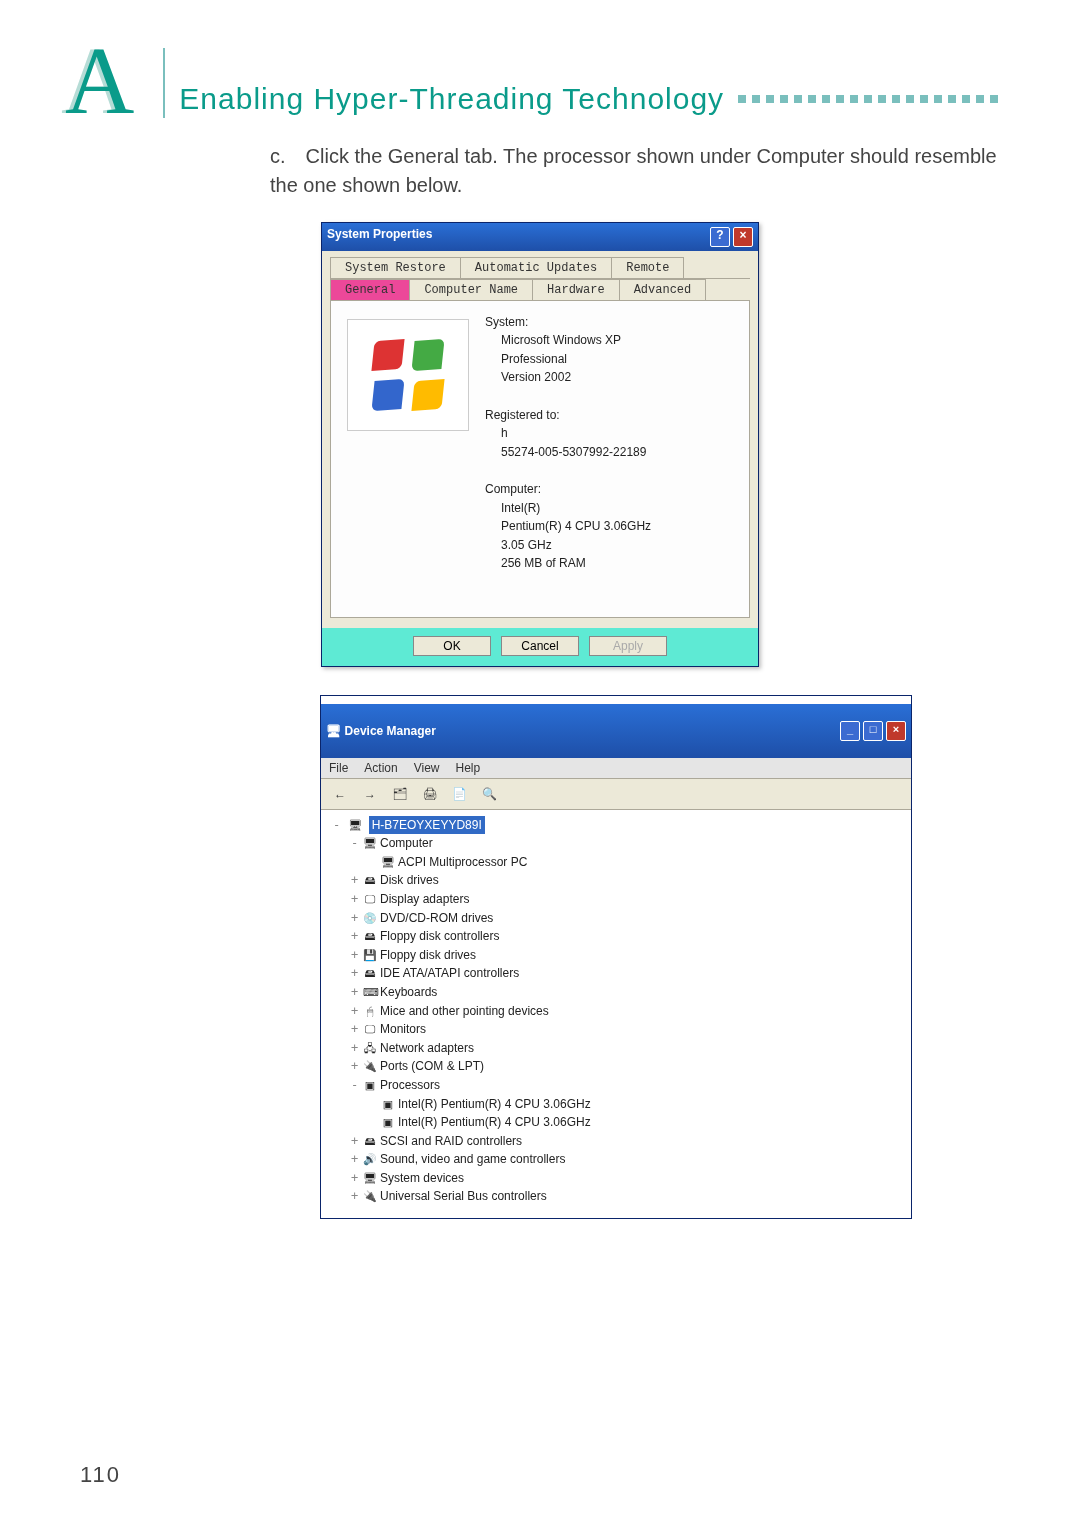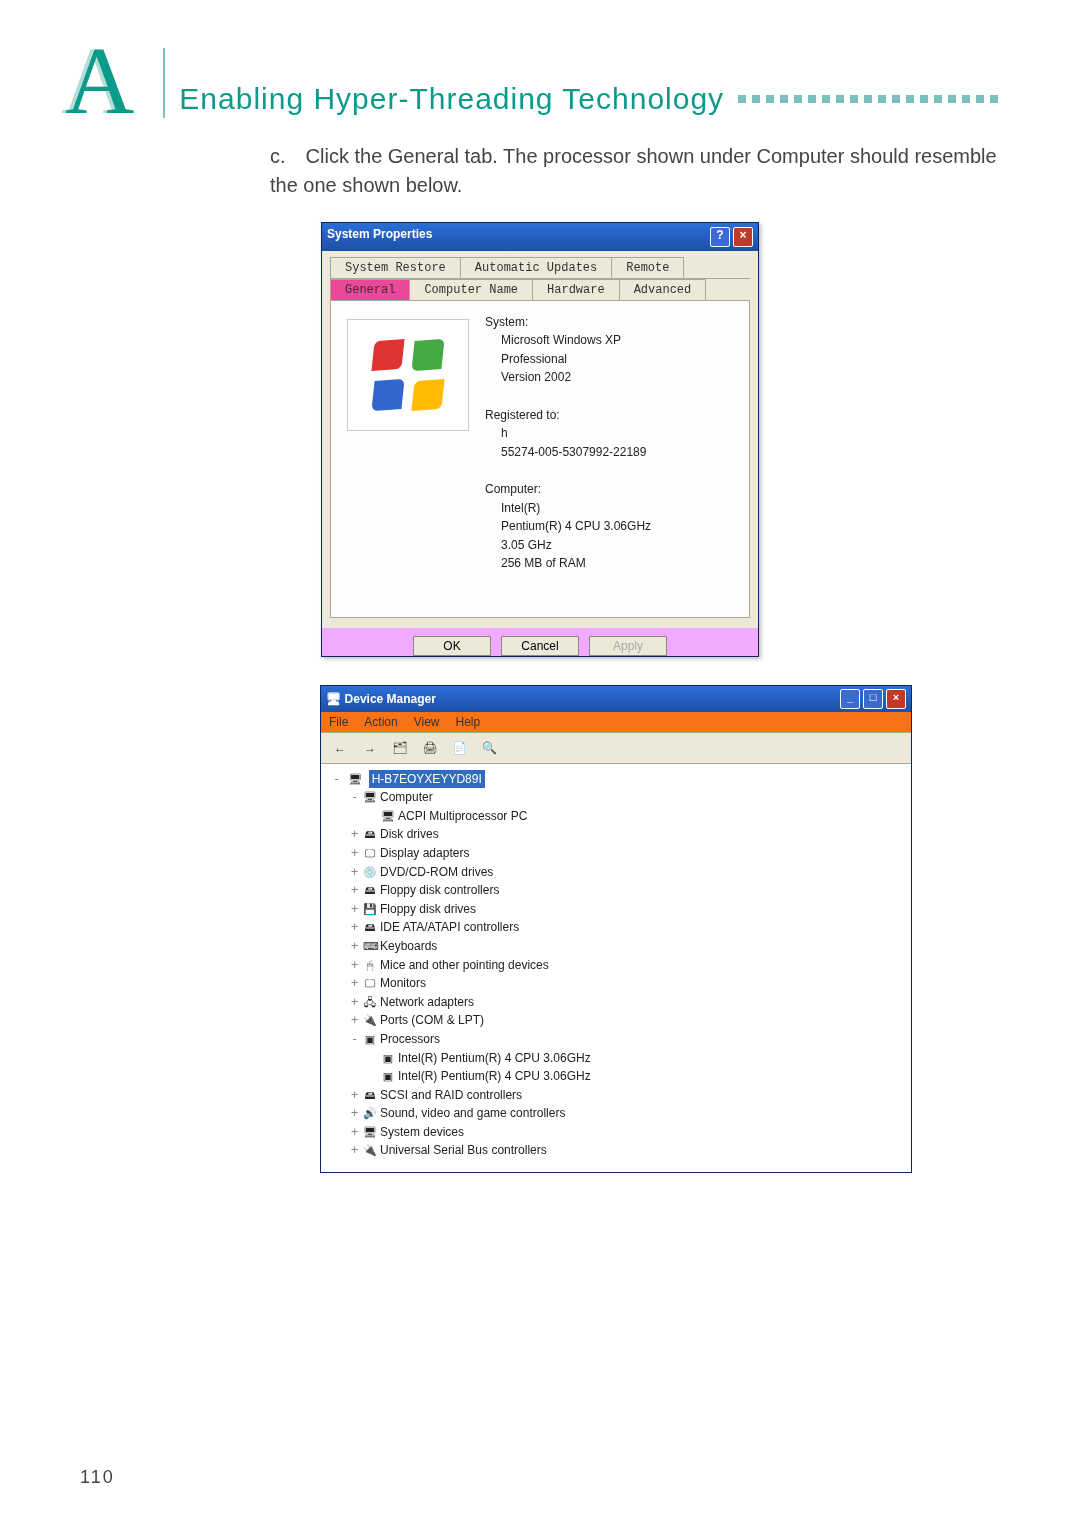--- a/index.html
+++ b/index.html
@@ -162,52 +162,53 @@
   .xp-flag .br {
     position:absolute; right:0; bottom:0; width:30px; height:30px;
     background:#fb0; border-radius:6px 0 6px 0;
     transform:skew(-6deg,-4deg);
   }
   .sysinfo { flex:1; font-size:12px; line-height:1.55; color:#222; }
   .sysinfo .hdr { margin-top:0; }
   .sysinfo .ind { padding-left:16px; }
   .dlg-btns {
     display:flex; justify-content:center; gap:10px;
-    padding:8px 0 0 0; background:#f0abfc;align-items:center;
+    padding:8px 0 10px 0; background:#5eead4;align-items:center;
   }
   .dlg-btns button {
     min-width:78px; padding:2px 8px;
     background:#ece9d8; border:1px solid #888; font-size:12px;
   }
   .dlg-btns button.dis { color:#aaa; }
 
   .dm-window {
     width: 590px;
     margin: 0 0 0 240px;
     border: 1px solid #0a246a;
     font-family: Tahoma, sans-serif;
     font-size: 12px;
     background:#fff;
   }
   .dm-title {
     background: linear-gradient(#2a6fd6, #1e4fa8);
     color:#fff; font-weight:bold;
     display:flex; justify-content:space-between; align-items:center;
-    padding:3px 5px;
+    padding:17px 5px;
+    margin-top:8px;
   }
   .wbtns { display:flex; gap:3px; }
   .wbtn {
     width:18px;height:18px;border:1px solid #fff;border-radius:2px;
     text-align:center;line-height:14px;font-size:11px;
   }
   .wbtn.min{background:#3b6bd1;}
   .wbtn.max{background:#3b6bd1;}
   .wbtn.cls{background:#c0392b;}
   .menubar {
-    background:#f97316; border-bottom:1px solid #aca899;
+    background:#e5e5e5; border-bottom:1px solid #aca899;
     display:flex; gap:16px; padding:3px 8px;
   }
   .toolbar {
     background:#ece9d8; border-bottom:1px solid #aca899;
     display:flex; align-items:center; gap:8px; padding:4px 8px;
   }
   .tool {
     width:20px;height:20px;border:1px solid #ece9d8;
     display:flex;align-items:center;justify-content:center;font-size:12px;
   }
@@ -218,21 +219,21 @@
   }
   .tree .sel {
     background:#316ac5; color:#fff; padding:0 3px; display:inline-block;
   }
   .li { white-space:nowrap; }
   .i0{padding-left:6px;} .i1{padding-left:24px;} .i2{padding-left:42px;}
   .exp { color:#888; font-family:monospace; display:inline-block; width:12px; }
   .ic  { width:14px; display:inline-block; text-align:center; margin-right:3px; font-size:11px;}
   .page-num {
     position:absolute; left:80px; bottom:40px;
-    font-size:18px; letter-spacing:2px; color:#444;
+    font-size:22px; letter-spacing:2px; color:#444;
     font-family: "Gill Sans", Arial, sans-serif;
   }
 </style>
 </head>
 <body>
 
 <div class="page">
 
   <div class="header-row">
     <div class="big-a">

